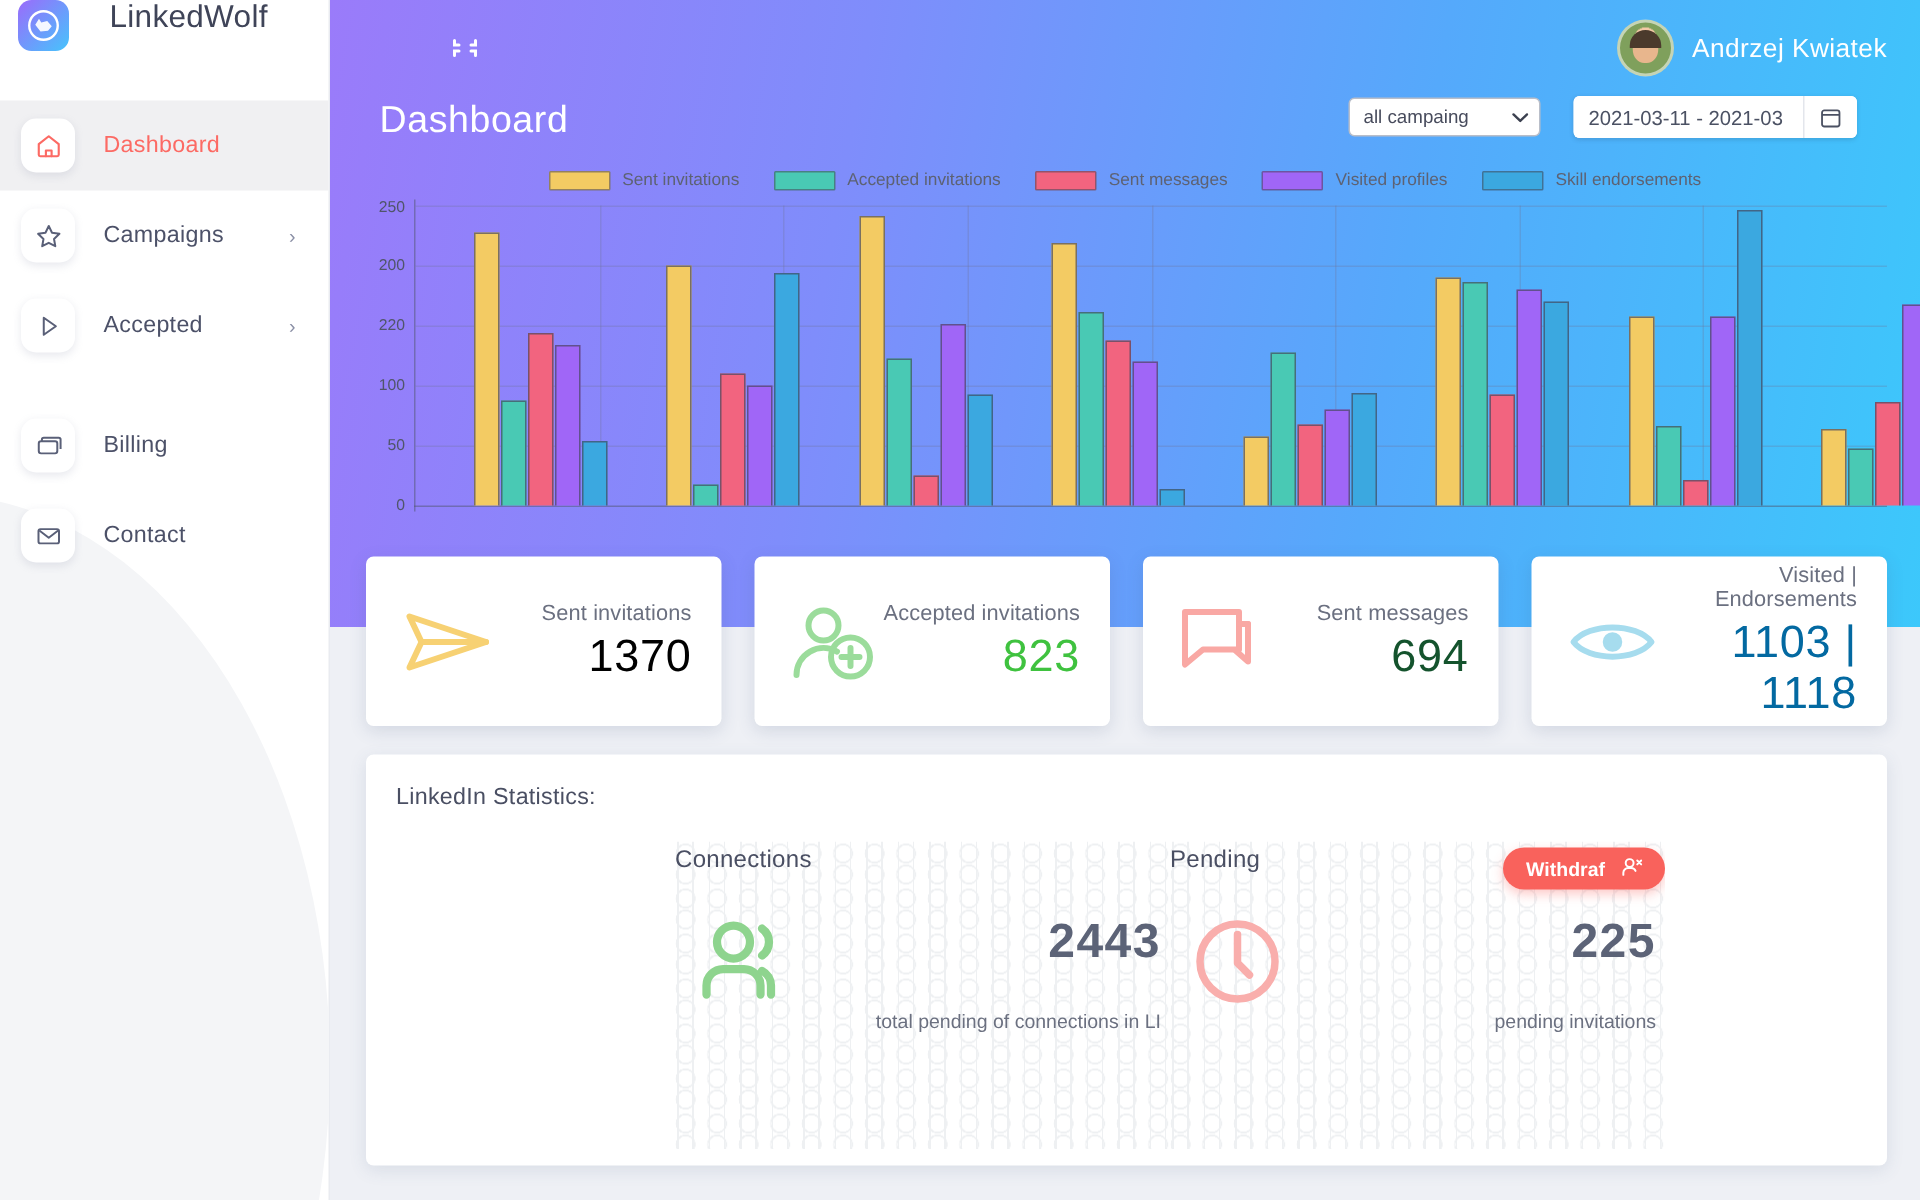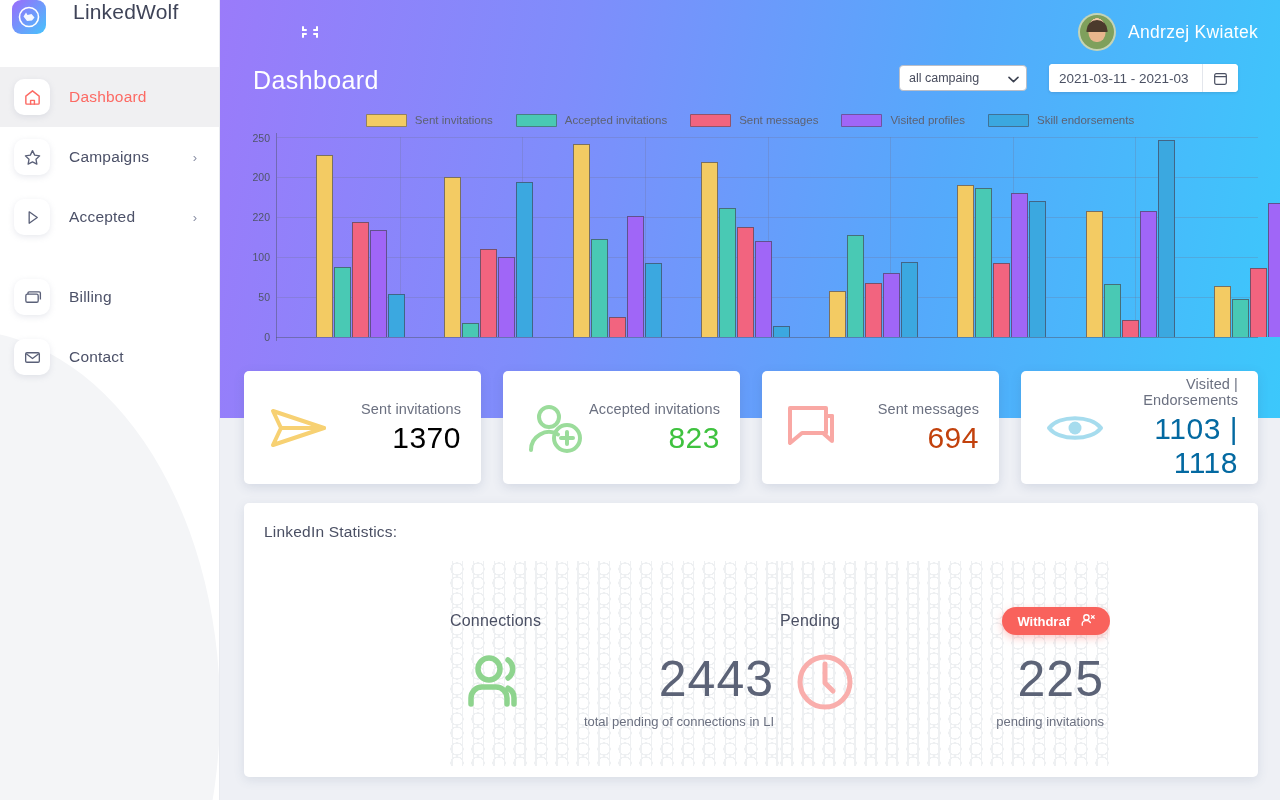--- a/index.html
+++ b/index.html
@@ -223,34 +223,34 @@
       radial-gradient(circle at 7px 8px, transparent 5.4px, #eef0f2 5.5px, #eef0f2 6.6px, transparent 6.7px),
       radial-gradient(circle at 7px 22px, transparent 5.4px, #eef0f2 5.5px, #eef0f2 6.6px, transparent 6.7px);
     background-size: 21px 30px;
   }
   .li-pattern2 {
     position: absolute; inset: 0;
     background-image:
       repeating-linear-gradient(90deg, transparent 0 1.5px, #eef0f2 1.5px 2.6px, transparent 2.6px 11.5px, #eef0f2 11.5px 12.6px, transparent 12.6px 21px);
   }
   .li-content { position: relative; z-index: 2; height: 100%; padding: 4px 0 0 0; }
-  .li-head { display: flex; align-items: center; height: 30px; margin-top: 41px; }
+  .li-head { display: flex; height: 30px; }
   .li-label { font-size: 16px; color: #4a4f63; letter-spacing: .2px; }
   .withdraw-btn {
     margin-left: auto; display: flex; align-items: center; gap: 11px;
     background: #f9625c; color: #fff; border: none; border-radius: 16px;
     height: 28px; padding: 0 15px; cursor: pointer;
     font-family: "Liberation Sans", sans-serif; font-size: 13px; font-weight: bold;
     box-shadow: 0 3px 8px rgba(249,98,92,.35);
   }
   .li-body { position: relative; height: 120px; }
   .li-big-icon { position: absolute; left: 16px; top: 16px; }
   .li-value {
     position: absolute; right: 6px; top: 14px;
-    font-size: 50px; color: #5c6377; font-weight: 400; letter-spacing: 1px;
+    font-size: 32px; color: #5c6377; font-weight: 700; letter-spacing: 1px;
   }
   .li-sub {
     position: absolute; right: 6px; top: 78px;
     font-size: 13px; color: #6b7080;
   }
 </style>
 </head>
 <body>
 
 <div class="app">
@@ -515,21 +515,21 @@
       <div class="card">
         <div class="card-icon">
           <svg width="58" height="50" viewBox="0 0 58 50" fill="none" stroke="#f9a8a4" stroke-width="4" stroke-linecap="round" stroke-linejoin="round">
             <path d="M4 5 H40 V30 H16 L4 40 Z"></path>
             <path d="M46 13 V38 L38 31"></path>
             <path d="M46 13 H40"></path>
           </svg>
         </div>
         <div class="card-text">
           <div class="card-label">Sent messages</div>
-          <div class="card-value" style="color:#c2410c">694</div>
+          <div class="card-value" style="color:#14532d">694</div>
         </div>
       </div>
 
       <div class="card">
         <div class="card-icon">
           <svg width="62" height="40" viewBox="0 0 62 40" fill="none" stroke="#a6dcee" stroke-width="4" stroke-linejoin="round">
             <path d="M4 20 C14 7, 46 7, 56 20 C46 33, 14 33, 4 20 Z"></path>
             <circle cx="30" cy="20" r="6.5" fill="#a6dcee" stroke="none"></circle>
           </svg>
         </div>

